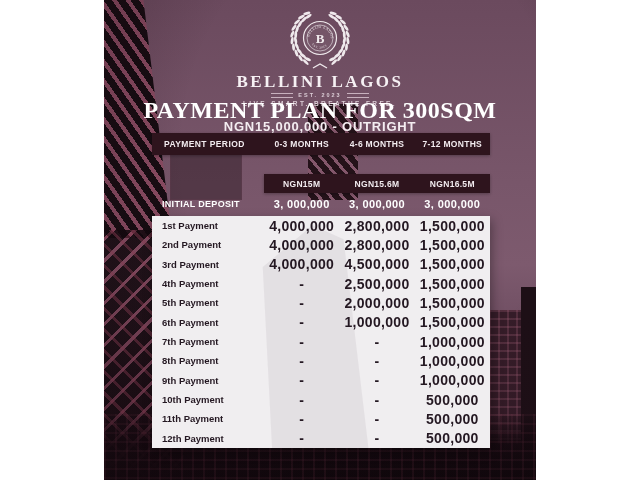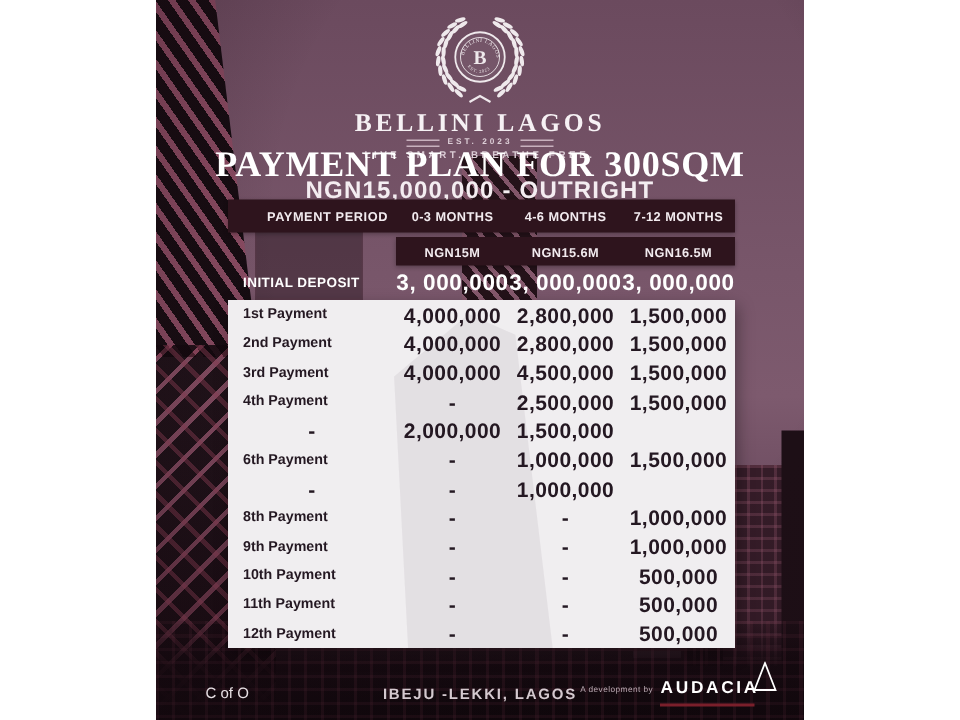--- a/index.html
+++ b/index.html
@@ -46,36 +46,36 @@
            font-size:5.5px;letter-spacing:2px;color:#dccdd6;font-weight:bold;}
   .orn{display:inline-block;width:22px;height:3px;
        border-top:1px solid rgba(230,210,220,.75);border-bottom:1px solid rgba(230,210,220,.75);}
   .tagline{font-size:6.5px;letter-spacing:2.4px;color:#dbccd5;margin-top:2px;font-weight:bold;}
 
   
   .title{position:absolute;left:0;top:97px;width:100%;text-align:center;z-index:2;
          font-family:"Liberation Serif",serif;font-weight:bold;font-size:24px;
          letter-spacing:.5px;color:#ffffff;}
   .subtitle{position:absolute;left:0;top:119px;width:100%;text-align:center;z-index:2;
-            font-size:16px;font-weight:bold;letter-spacing:.8px;color:#f4edf1;}
+            font-size:13px;font-weight:bold;letter-spacing:.8px;color:#f4edf1;}
 
   
   .table{position:absolute;left:48px;top:133px;width:338px;z-index:2;}
   .grid4{display:grid;grid-template-columns:112px 1fr 1fr 1fr;align-items:center;}
   .hrow1{height:22px;background:#2e141d;box-shadow:0 1px 3px rgba(0,0,0,.3);}
-  .hrow2{margin-top:3px;height:19px;display:grid;grid-template-columns:112px 1fr;}
+  .hrow2{margin-top:19px;height:19px;display:grid;grid-template-columns:112px 1fr;}
   .price-band{grid-column:2;background:#2e141d;display:grid;grid-template-columns:1fr 1fr 1fr;
               align-items:center;box-shadow:0 1px 3px rgba(0,0,0,.3);}
   .irow{height:20px;margin-top:1px;}
   .cell{font-weight:bold;}
-  .hlabel{padding-left:26px;font-size:8.5px;letter-spacing:.4px;color:#f2ebef;}
+  .hlabel{padding-left:12px;font-size:8.5px;letter-spacing:.4px;color:#f2ebef;}
   .hcol{text-align:center;font-size:8.5px;letter-spacing:.3px;color:#f2ebef;}
   .pcol{text-align:center;font-size:8.5px;letter-spacing:.3px;color:#f2ebef;}
   .ilabel{padding-left:10px;font-size:9px;letter-spacing:.3px;color:#ffffff;}
-  .ival{text-align:center;font-size:15px;letter-spacing:.4px;color:#ffffff;}
+  .ival{text-align:center;font-size:11px;letter-spacing:.4px;color:#ffffff;}
   .panel{position:relative;margin-top:2px;height:232px;background:#f0eef0;
          box-shadow:2px 4px 10px rgba(0,0,0,.35);overflow:hidden;
          display:grid;grid-template-rows:repeat(12,1fr);}
   .panel-watermark{position:absolute;left:30%;top:0;width:46%;height:100%;z-index:0;
          background:rgba(173,162,170,.18);
          clip-path:polygon(12% 100%,6% 22%,38% 4%,58% 10%,74% 100%);}
   .prow{position:relative;z-index:1;display:grid;grid-template-columns:112px 1fr 1fr 1fr;
         align-items:center;color:#241822;}
   .rlabel{padding-left:10px;font-size:9.5px;font-weight:bold;}
   .rval{text-align:center;font-size:14px;font-weight:bold;letter-spacing:.3px;}
@@ -221,31 +221,33 @@
             <div class="cell rval">4,500,000</div>
             <div class="cell rval">1,500,000</div>
           </div>
           <div class="prow">
             <div class="cell rlabel">4th Payment</div>
             <div class="cell rval">-</div>
             <div class="cell rval">2,500,000</div>
             <div class="cell rval">1,500,000</div>
           </div>
           <div class="prow">
+            <div class="cell rlabel">5th Payment</div>
             <div class="cell rval">-</div>
             <div class="cell rval">2,000,000</div>
             <div class="cell rval">1,500,000</div>
           </div>
           <div class="prow">
             <div class="cell rlabel">6th Payment</div>
             <div class="cell rval">-</div>
             <div class="cell rval">1,000,000</div>
             <div class="cell rval">1,500,000</div>
           </div>
           <div class="prow">
+            <div class="cell rlabel">7th Payment</div>
             <div class="cell rval">-</div>
             <div class="cell rval">-</div>
             <div class="cell rval">1,000,000</div>
           </div>
           <div class="prow">
             <div class="cell rlabel">8th Payment</div>
             <div class="cell rval">-</div>
             <div class="cell rval">-</div>
             <div class="cell rval">1,000,000</div>
           </div>
@@ -269,29 +271,15 @@
           </div>
           <div class="prow">
             <div class="cell rlabel">12th Payment</div>
             <div class="cell rval">-</div>
             <div class="cell rval">-</div>
             <div class="cell rval">500,000</div>
           </div>
         </div>
     </div>
 
-    <div class="footer">
-      <div class="f-left">C of O</div>
-      <div class="f-center">IBEJU -LEKKI, LAGOS</div>
-      <div class="f-right">
-        <span class="dev-by">A development by</span>
-        <span class="brandwrap">
-          <span class="brand">AUDACIA</span>
-          <svg class="brand-tri" width="16" height="20" viewBox="0 0 16 20">
-            <polygon points="8,1 15,19 1,19" fill="none" stroke="#ffffff" stroke-width="1.2"></polygon>
-          </svg>
-          <span class="brand-bar" style="display:block"></span>
-        </span>
-      </div>
-    </div>
 
   </div>
 </div>
 
 </body></html>

